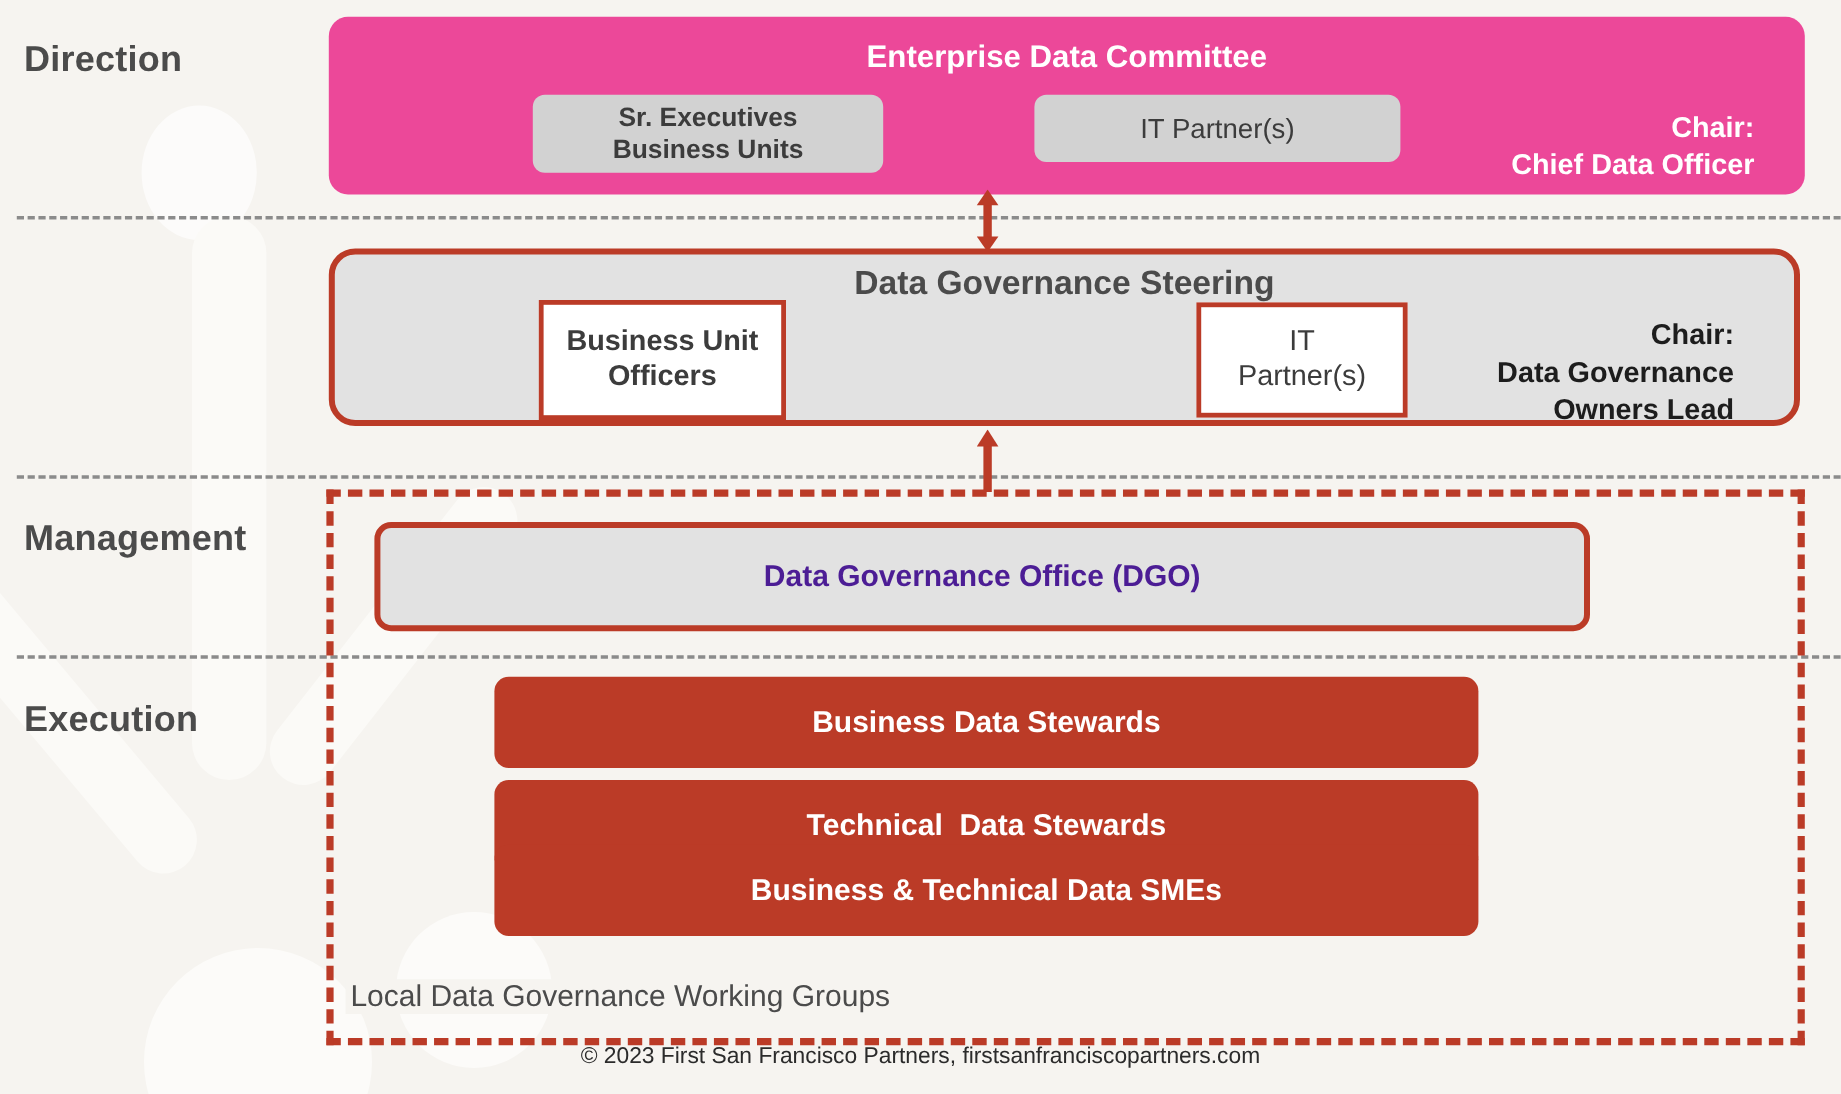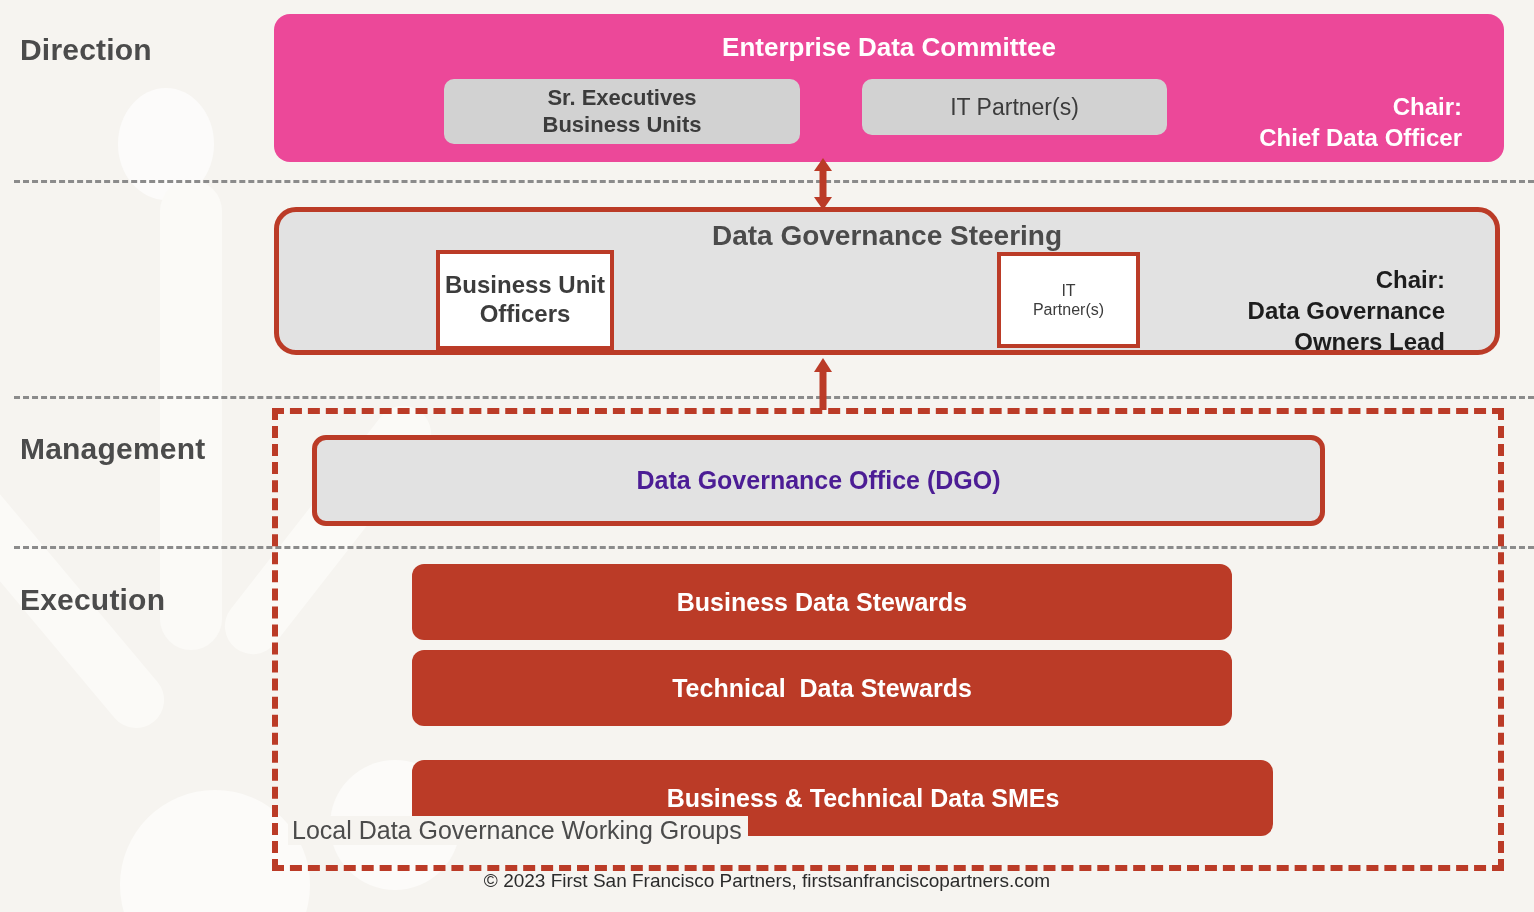--- a/index.html
+++ b/index.html
@@ -116,21 +116,21 @@
     justify-content: center;
     text-align: center;
     color: #3c3c3c;
     font-size: 22px;
     font-weight: bold;
     line-height: 1.22;
   }
   .chip-sr {
     left: 170px;
     top: 65px;
-    width: 356px;
+    width: 292px;
     height: 65px;
   }
   .chip-it {
     left: 588px;
     top: 65px;
     width: 305px;
     height: 56px;
     font-weight: normal;
     font-size: 23px;
   }
@@ -173,41 +173,41 @@
     border: 4px solid #bb3b27;
     box-sizing: border-box;
     display: flex;
     align-items: center;
     justify-content: center;
     text-align: center;
     color: #3c3c3c;
     line-height: 1.2;
   }
   .ob-bu {
-    left: 157px;
+    left: 170px;
     top: 38px;
-    width: 178px;
+    width: 206px;
     height: 100px;
     font-size: 24px;
     font-weight: bold;
   }
   .ob-do {
     left: 446px;
     top: 40px;
     width: 206px;
     height: 90px;
     font-size: 25px;
     font-weight: normal;
   }
   .ob-it {
     left: 718px;
     top: 40px;
-    width: 143px;
+    width: 176px;
     height: 96px;
-    font-size: 16px;
+    font-size: 24px;
     font-weight: normal;
   }
   .chair-light {
     position: absolute;
     right: 50px;
     top: 52px;
     text-align: right;
     color: #1d1d1d;
     font-size: 24px;
     font-weight: bold;
@@ -261,21 +261,21 @@
     display: flex;
     align-items: center;
     justify-content: center;
     color: #ffffff;
     font-size: 25px;
     font-weight: bold;
     white-space: pre;
   }
   .sw1 { top: 564px; }
   .sw2 { top: 650px; }
-  .sw3 { top: 760px; padding-left: 41px; }
+  .sw3 { top: 704px; }
 
   
   .wg-caption {
     position: absolute;
     left: 288px;
     top: 816px;
     color: #4b4b4b;
     font-size: 25px;
     font-weight: normal;
     background: #f6f4f0;

